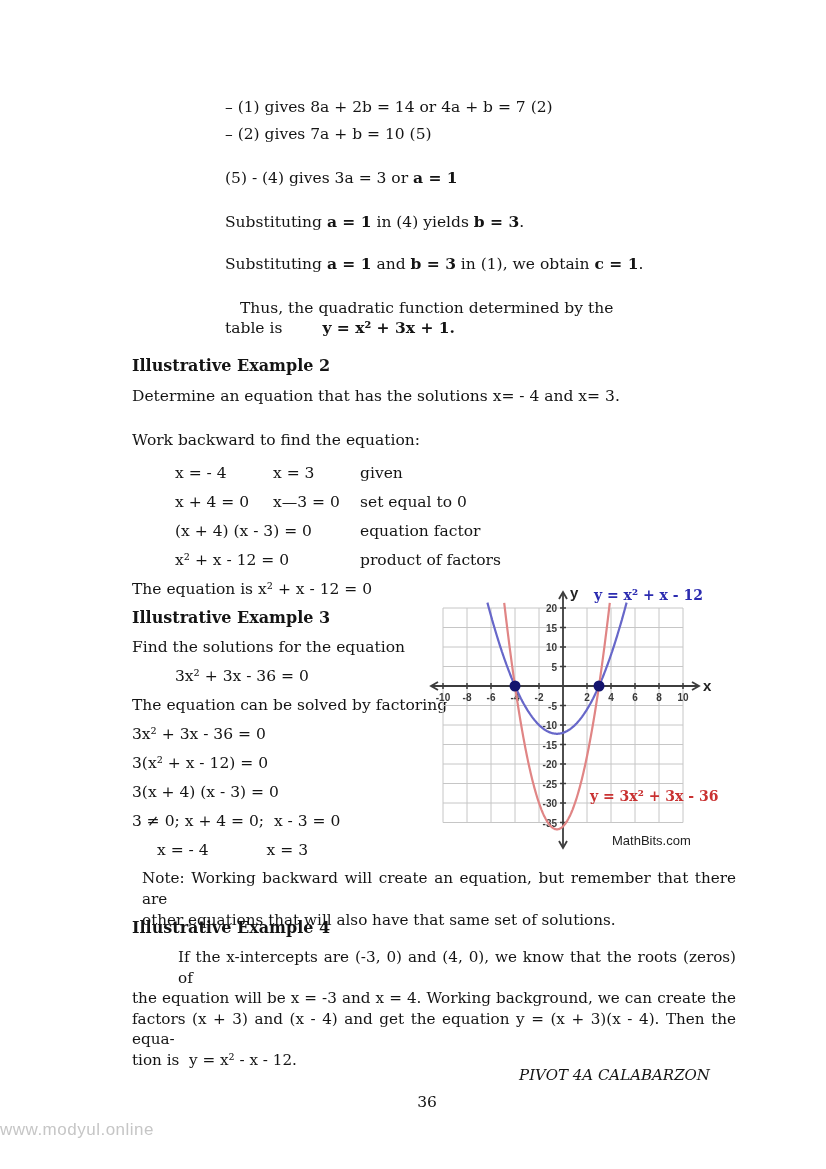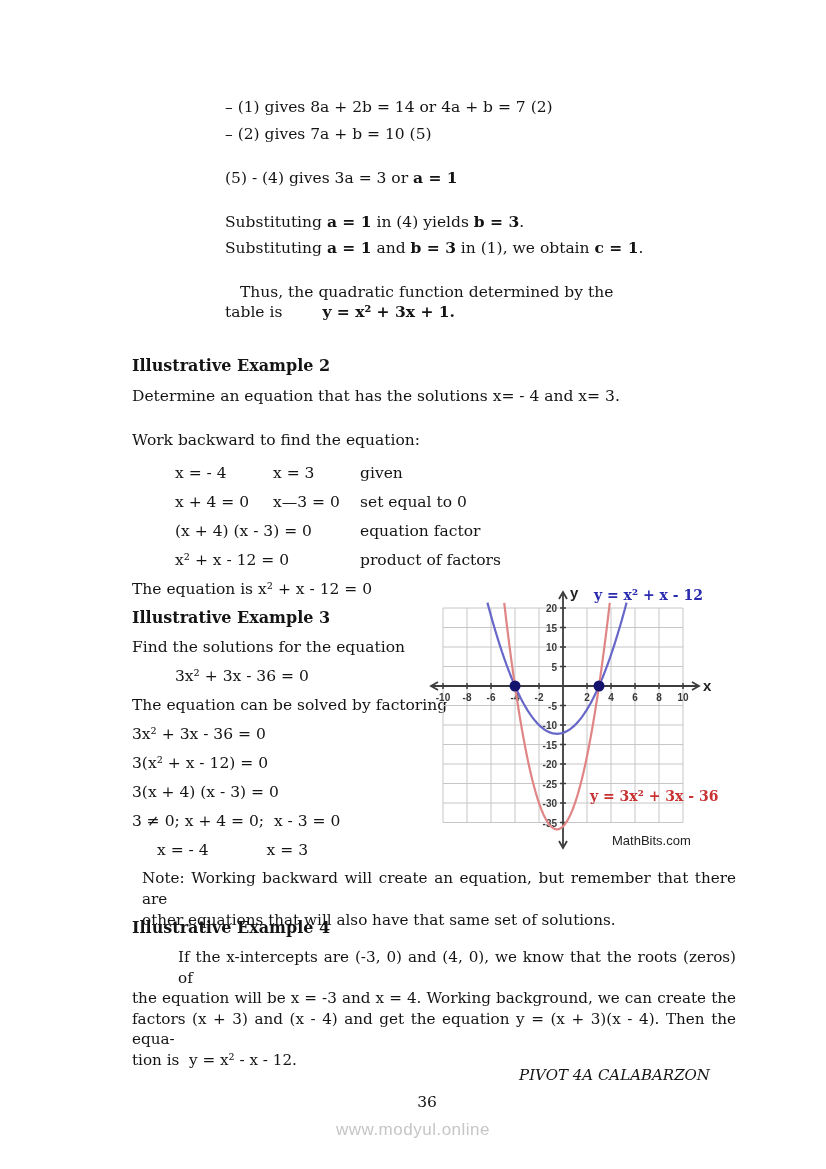--- a/index.html
+++ b/index.html
@@ -8,21 +8,21 @@
     font-family:"DejaVu Serif", serif; color:#141414; overflow:hidden;
   }
   .page p { margin:0; }
 
   
   .blockA { position:absolute; left:225px; top:97px; font-size:15.5px; }
   .blockA p { line-height:20px; white-space:pre; }
   .blockA .a2 { margin-top:7px; }
   .blockA .a3 { margin-top:24px; }
   .blockA .a4 { margin-top:24px; }
-  .blockA .a5 { margin-top:6px; }
+  .blockA .a5 { margin-top:22px; }
   .blockA .a6 { margin-top:24px;margin-left:15px; }
   .gap40 { margin-left:40px; }
 
   
   .blockB { position:absolute; left:132px; top:348px; font-size:15.5px; }
   .blockB p { line-height:20px; white-space:pre; }
   .blockB .b2 { margin-top:8px; font-size:16px; }
   .blockB .b3 { margin-top:10px; }
   .blockB .b4 { margin-top:24px; }
   .hd { font-weight:bold; }
@@ -59,21 +59,21 @@
   
   .graphBox { position:absolute; left:428px; top:580px; width:292px; height:280px; }
   .tick   { font:bold 10px "Liberation Sans", sans-serif; fill:#3a3a3a; }
   .axname { font:bold 15px "Liberation Sans", sans-serif; fill:#222; }
   .eq     { font:bold 14px "DejaVu Serif", serif; }
   .credit { font:13px "Liberation Sans", sans-serif; fill:#222; }
 
   
   .imprint  { position:absolute; right:116px; top:1066px; font-style:italic; font-size:15px; }
   .pagenum  { position:absolute; left:0; top:1093px; width:826px; text-align:center; text-indent:28px; font-size:15.5px; }
-  .watermark{ position:absolute; left:0; top:1120px; width:826px; text-align:center;
+  .watermark{ position:absolute; left:0; top:1120px; width:826px; 
               font-family:"Liberation Sans", sans-serif; font-size:17px; color:#c6c6c6; letter-spacing:0.5px; }
 </style>
 </head>
 <body>
 
 <div class="page">
 
   <div class="blockA">
     <p class="a1">– (1) gives 8a + 2b = 14 or 4a + b = 7 (2)</p>
     <p class="a2">– (2) gives 7a + b = 10 (5)</p>

